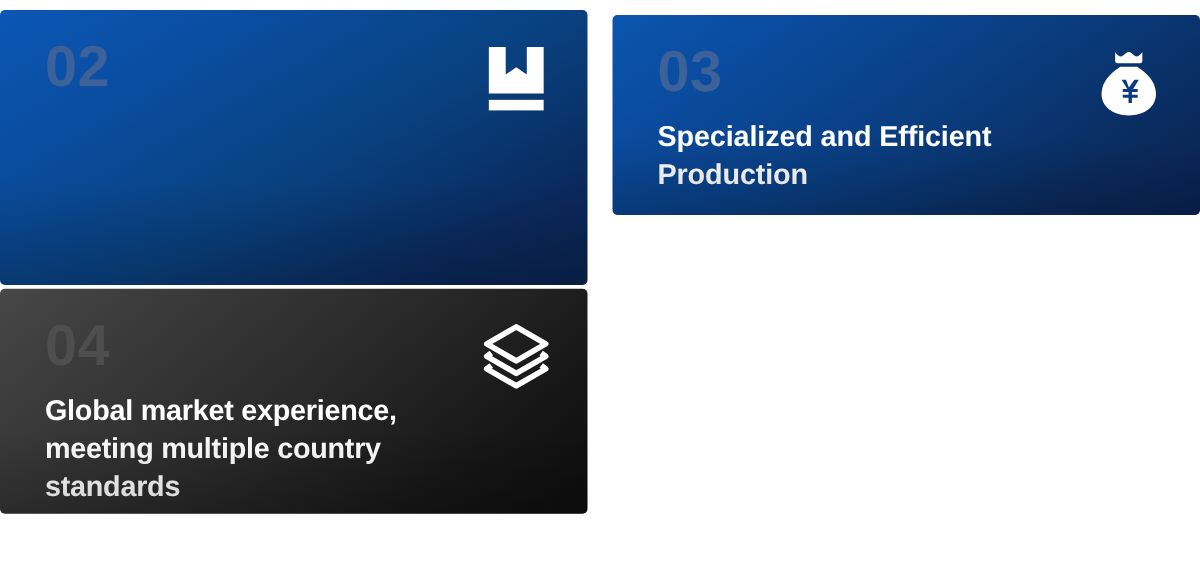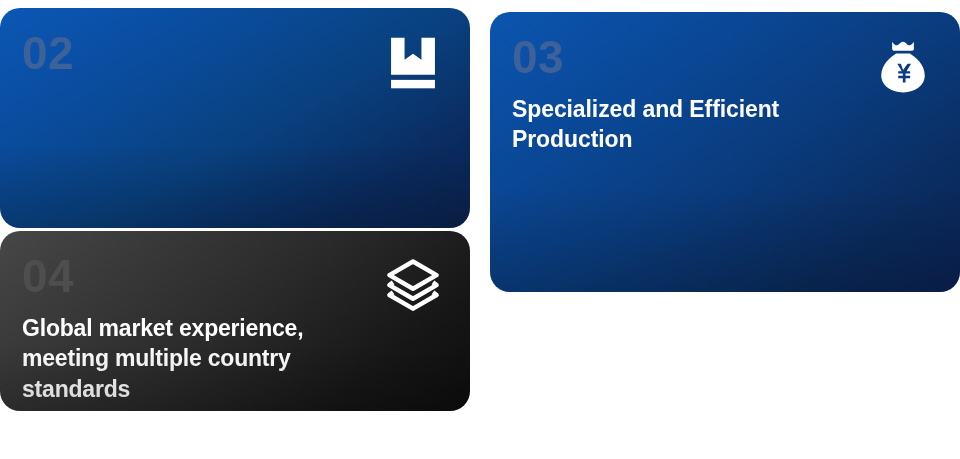--- a/index.html
+++ b/index.html
@@ -20,44 +20,44 @@
     grid-template-rows: 228px 228px;
     column-gap: 20px;
     row-gap: 3px;
     align-content: start;
     justify-content: start;
     padding: 0;
   }
 
   .card {
     position: relative;
-    border-radius: 20px;
+    border-radius: 4px;
     overflow: hidden;
-    padding: 22px 26px 18px 22px;
+    padding: 22px 26px 18px 36px;
     display: flex;
     flex-direction: column;
     justify-content: flex-start;
   }
 
   
   .card.dark-a {
     background: linear-gradient(135deg, #4a4a4a 0%, #3a3a3a 22%, #262626 52%, #131313 78%, #0b0b0b 100%);
     margin-top: 0;
   }
   
   .card.blue-a {
     background: linear-gradient(150deg, #0b57b4 0%, #0a4fa5 20%, #09417f 55%, #0a2a5e 82%, #0b234f 100%);
     margin-top: 8px;
     height: 220px;
   }
   
   .card.blue-b {
     background: linear-gradient(145deg, #0b55ae 0%, #0a4da1 18%, #0a3d80 52%, #0a2b5d 82%, #0a2255 100%);
     margin-top: 12px;
-    height: 280px;
+    height: 160px;
   }
   
   .card.dark-b {
     background: linear-gradient(140deg, #474747 0%, #3b3b3b 20%, #2a2a2a 50%, #161616 80%, #0d0d0d 100%);
     height: 180px;
   }
 
   .card-number {
     font-size: 46px;
     font-weight: 800;

